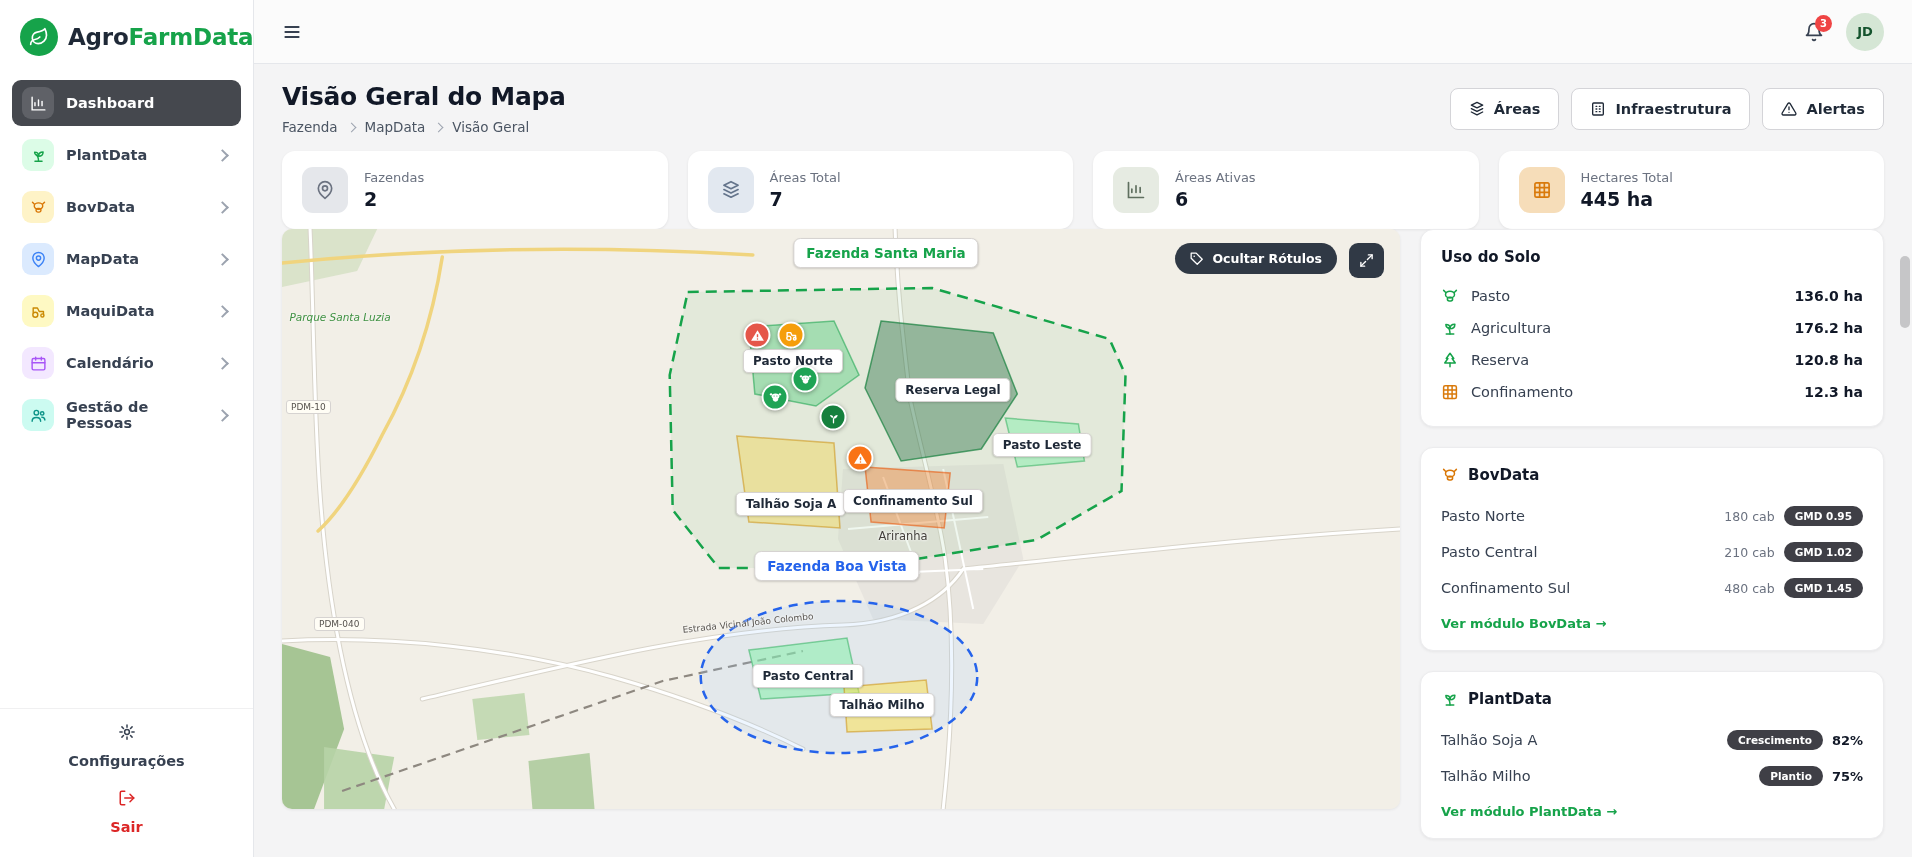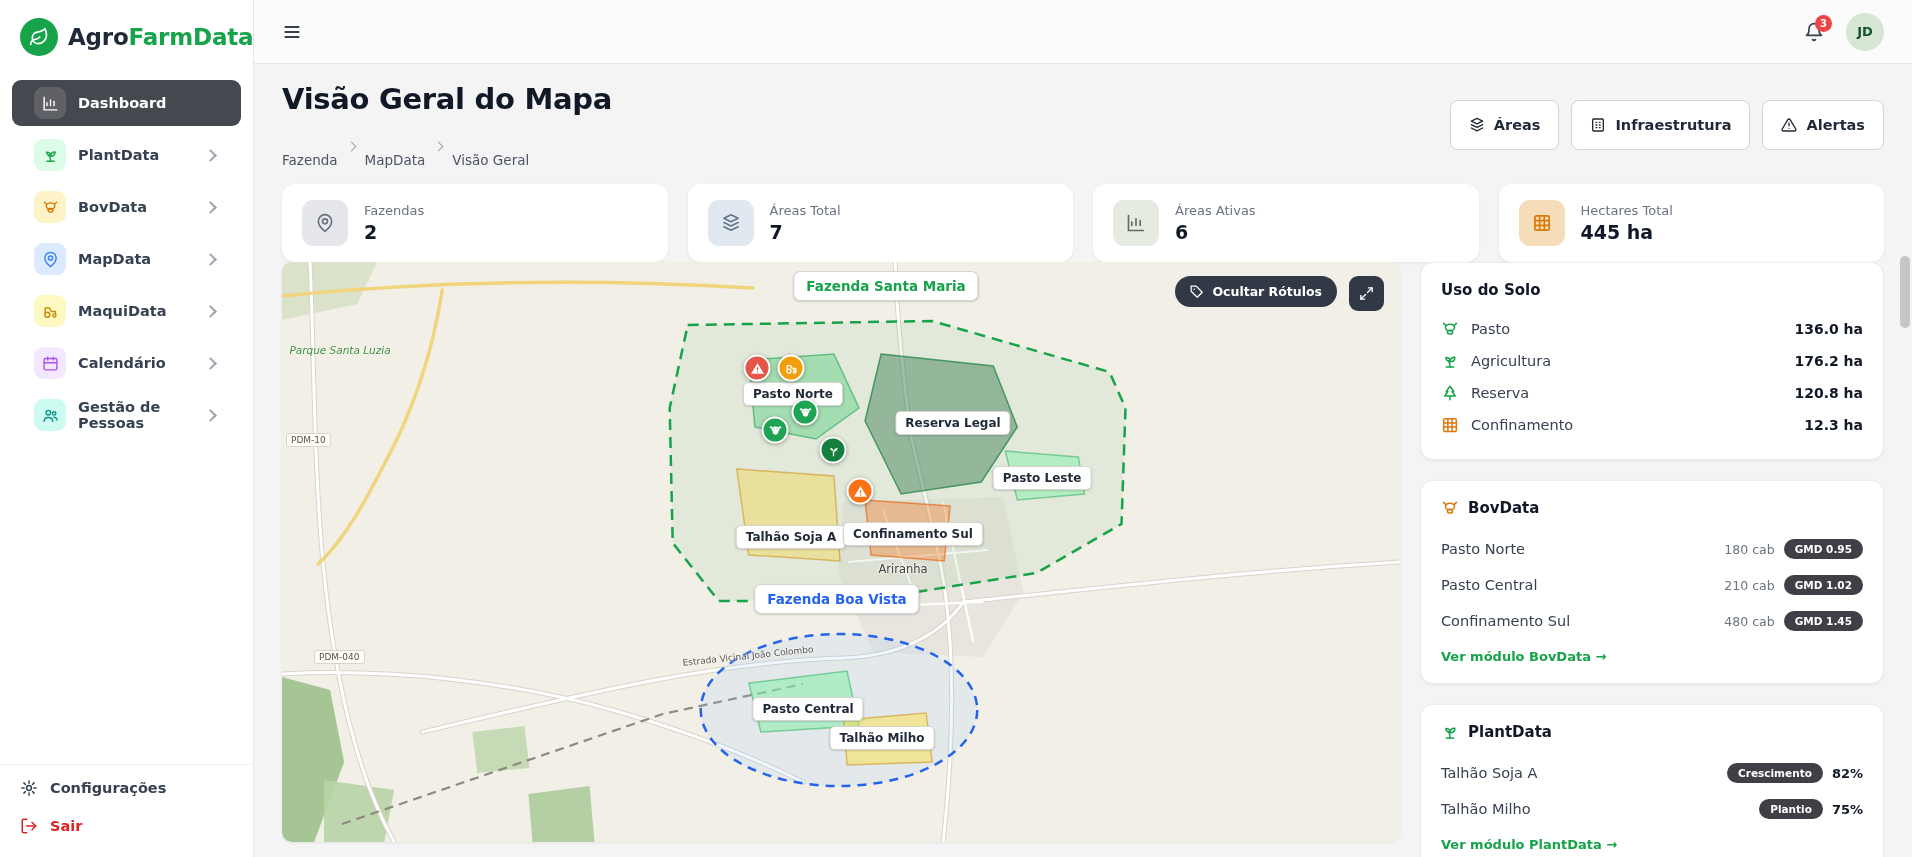--- a/index.html
+++ b/index.html
@@ -7,54 +7,54 @@
   body { font-family:"DejaVu Sans","Liberation Sans",sans-serif; background:#f4f4f5; color:#111827; }
   .app { display:flex; width:1912px; height:857px; }
 
   
   .sidebar { width:254px; background:#ffffff; border-right:1px solid #e5e7eb; display:flex; flex-direction:column; flex-shrink:0; }
   .brand { display:flex; align-items:center; gap:10px; padding:18px 20px 16px 20px; }
   .brand-logo { width:38px; height:38px; border-radius:50%; background:#16a34a; display:flex; align-items:center; justify-content:center; color:#fff; flex-shrink:0; }
   .brand-name { font-size:23px; font-weight:bold; color:#1f2937; letter-spacing:-0.2px; }
   .brand-name .green { color:#16a34a; }
   .nav { flex:1; padding:8px 12px; display:flex; flex-direction:column; gap:6px; }
-  .nav-item { display:flex; align-items:center; gap:12px; padding:7px 22px; border-radius:9px; cursor:pointer; }
+  .nav-item { display:flex; align-items:center; gap:12px; padding:7px 10px; border-radius:9px; cursor:pointer; }
   .nav-item .ibox { width:32px; height:32px; border-radius:9px; display:flex; align-items:center; justify-content:center; flex-shrink:0; }
   .nav-item .nlabel { font-size:14.5px; font-weight:600; color:#374151; flex:1; }
   .nav-item.active { background:#45484e; }
   .nav-item.active .nlabel { color:#ffffff; }
   .nav-item.active .ibox { background:rgba(255,255,255,0.14); color:#fff; }
   .chev { width:9px; height:9px; border-right:2px solid #9ca3af; border-top:2px solid #9ca3af; transform:rotate(45deg); margin-right:4px; flex-shrink:0; }
   .ibox.c-plant { background:#dcfce7; color:#16a34a; }
   .ibox.c-bov   { background:#fef3c7; color:#d97706; }
   .ibox.c-map   { background:#dbeafe; color:#3b82f6; }
   .ibox.c-maqui { background:#fef9c3; color:#ca8a04; }
   .ibox.c-cal   { background:#f3e8ff; color:#a855f7; }
   .ibox.c-people{ background:#ccfbf1; color:#0d9488; }
   .sidebar-footer { padding:14px 20px 22px 20px; border-top:1px solid #f0f0f1; display:flex; flex-direction:column; gap:20px; }
-  .foot-item { display:flex; align-items:center; gap:12px; font-size:14.5px; font-weight:600; color:#374151; cursor:pointer; }
+  .foot-item { display:flex; align-items:center; gap:12px; font-size:14.5px; font-weight:600; color:#374151; cursor:pointer;flex-direction:column; }
   .foot-item.logout { color:#dc2626; }
 
   
   .main { flex:1; display:flex; flex-direction:column; min-width:0; position:relative; }
   .topbar { height:64px; background:#fbfbfb; border-bottom:1px solid #e5e7eb; display:flex; align-items:center; justify-content:space-between; padding:0 28px; flex-shrink:0; }
   .hamburger { background:none; border:none; cursor:pointer; color:#374151; display:flex; }
   .topbar-right { display:flex; align-items:center; gap:22px; }
   .bell-wrap { position:relative; cursor:pointer; color:#374151; display:flex; }
   .bell-badge { position:absolute; top:-7px; right:-8px; background:#ef4444; color:#fff; font-size:10px; font-weight:bold; min-width:17px; height:17px; border-radius:9px; display:flex; align-items:center; justify-content:center; padding:0 4px; }
   .avatar { width:38px; height:38px; border-radius:50%; background:#d5e6d5; color:#14532d; font-size:13px; font-weight:bold; display:flex; align-items:center; justify-content:center; cursor:pointer; }
 
   .content { flex:1; padding:18px 28px 0 28px; overflow:hidden; }
   .page-head { display:flex; align-items:center; justify-content:space-between; margin-bottom:16px; }
-  .page-title { font-size:29px; font-weight:bold; color:#111827; letter-spacing:-0.3px; }
+  .page-title { font-size:25px; font-weight:bold; color:#111827; letter-spacing:-0.3px; }
   .breadcrumb { display:flex; align-items:center; gap:10px; margin-top:8px; font-size:13.5px; color:#4b5563; }
   .bc-sep { width:7px; height:7px; border-right:1.8px solid #9ca3af; border-top:1.8px solid #9ca3af; transform:rotate(45deg); }
-  .bc-item { cursor:pointer;margin-top:28px; }
+  .bc-item { cursor:pointer; }
   .head-actions { display:flex; gap:12px; }
-  .act-btn { display:flex; align-items:center; gap:9px; height:50px; padding:0 18px; background:#fff; border:1px solid #d4d4d8; border-radius:8px; font-size:14.5px; font-weight:600; color:#1f2937; cursor:pointer; font-family:inherit; }
+  .act-btn { display:flex; align-items:center; gap:9px; height:42px; padding:0 18px; background:#fff; border:1px solid #d4d4d8; border-radius:8px; font-size:14.5px; font-weight:600; color:#1f2937; cursor:pointer; font-family:inherit; }
 
   .stats { display:grid; grid-template-columns:repeat(4,1fr); gap:20px; }
   .stat-card { background:#fff; border-radius:13px; box-shadow:0 1px 3px rgba(0,0,0,0.07); padding:16px 20px; display:flex; align-items:center; gap:16px; }
   .stat-ibox { width:46px; height:46px; border-radius:11px; display:flex; align-items:center; justify-content:center; flex-shrink:0; }
   .stat-ibox.s1 { background:#e5e7eb; color:#6b7280; }
   .stat-ibox.s2 { background:#e2e8f0; color:#64748b; }
   .stat-ibox.s3 { background:#e6ebe2; color:#5f6f5f; }
   .stat-ibox.s4 { background:#f6ddb9; color:#d97a0b; }
   .stat-label { font-size:13px; color:#6b7280; }
   .stat-value { font-size:19px; font-weight:bold; color:#111827; margin-top:3px; }

